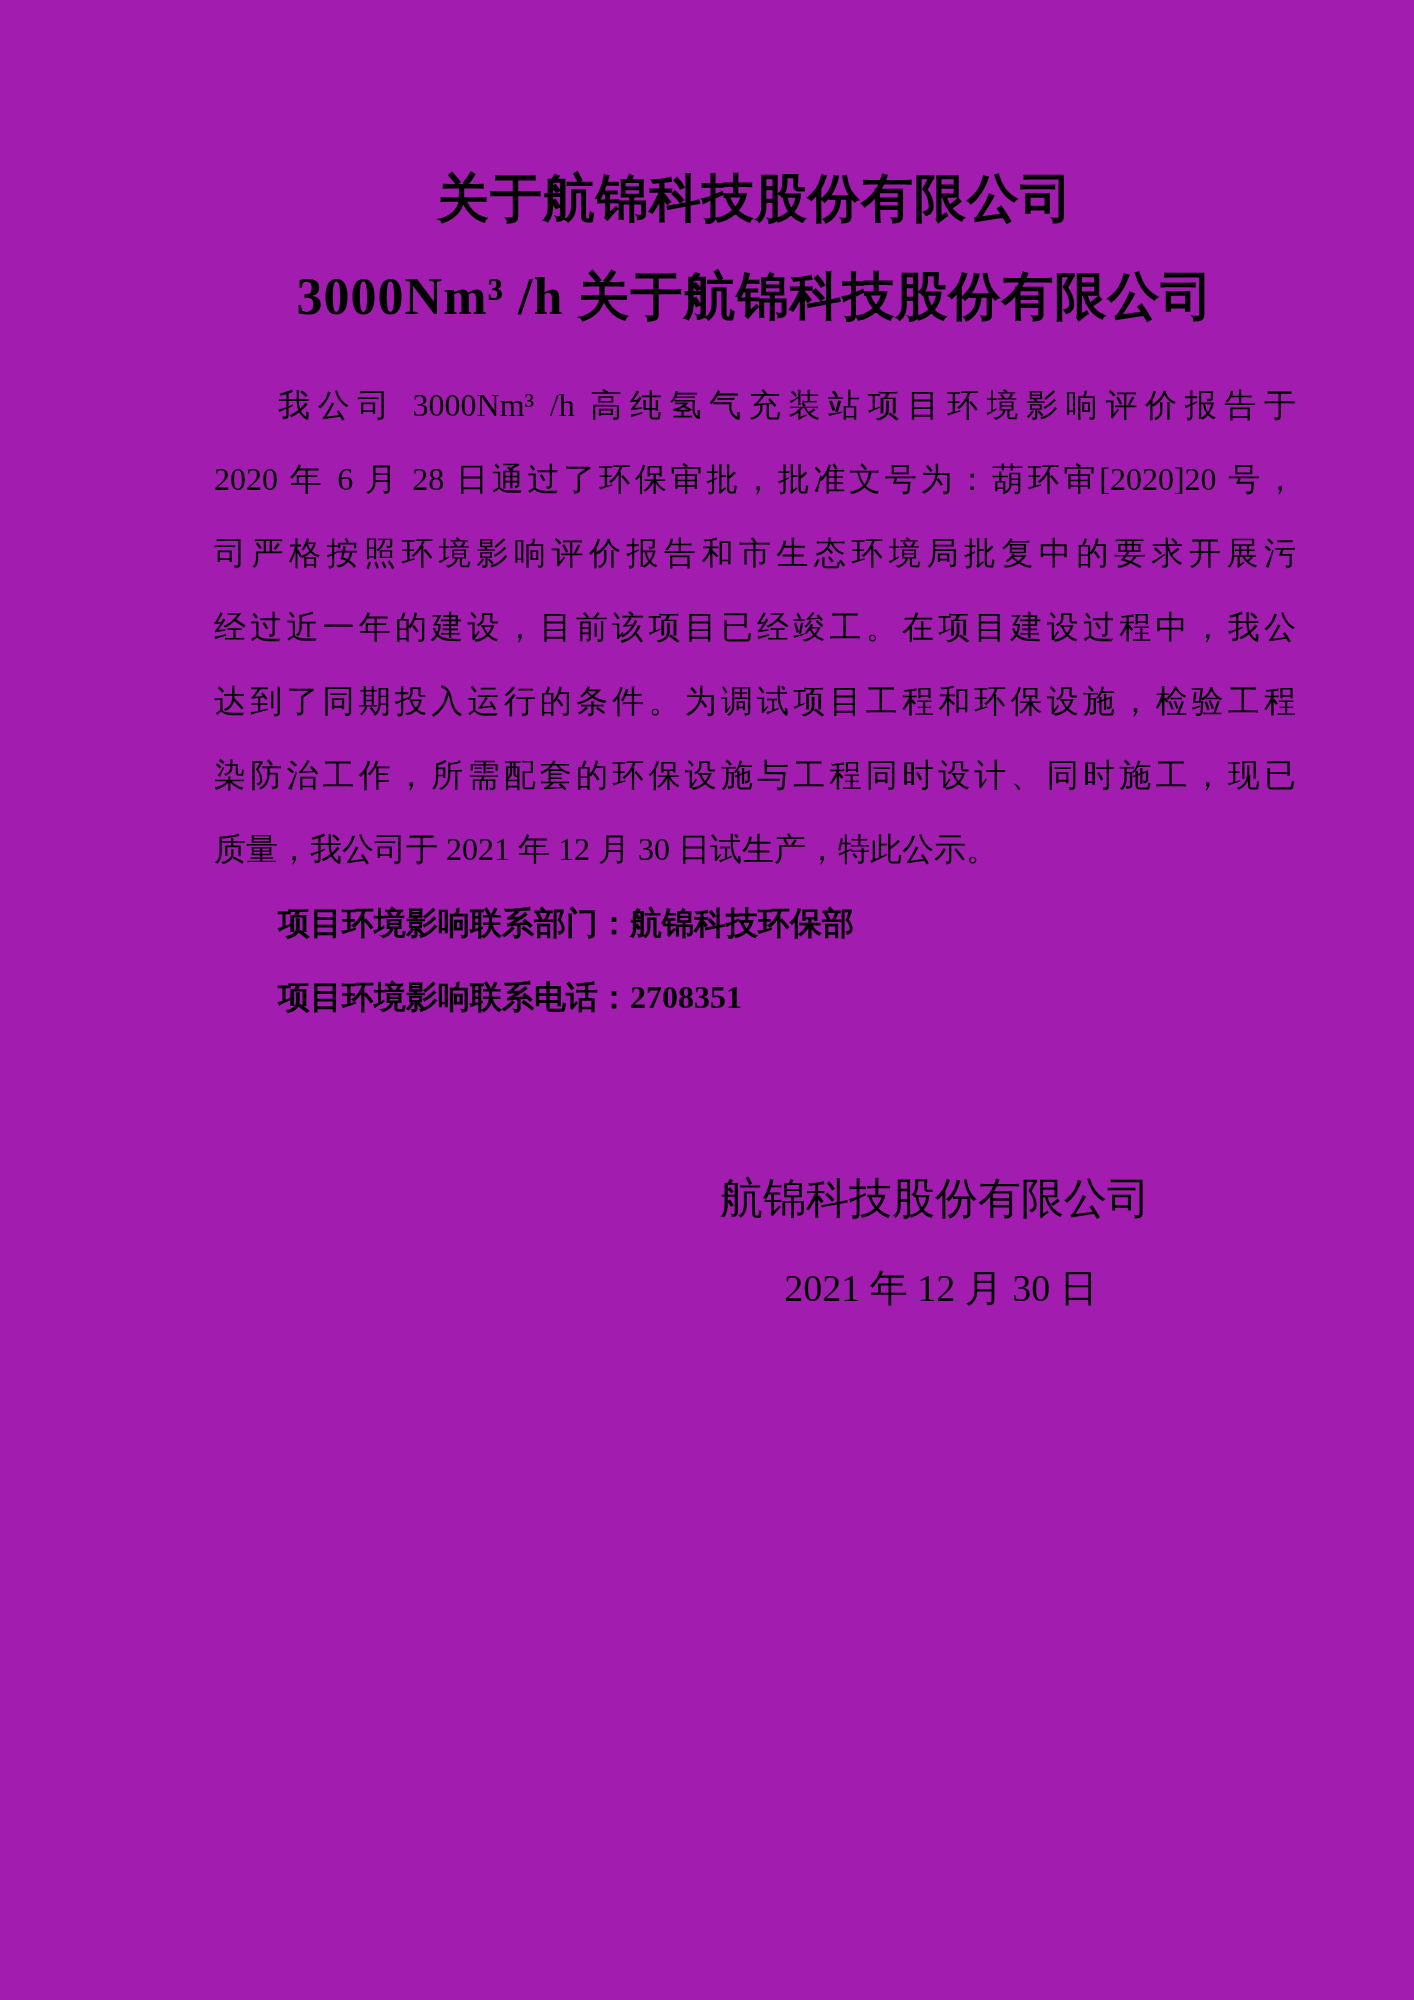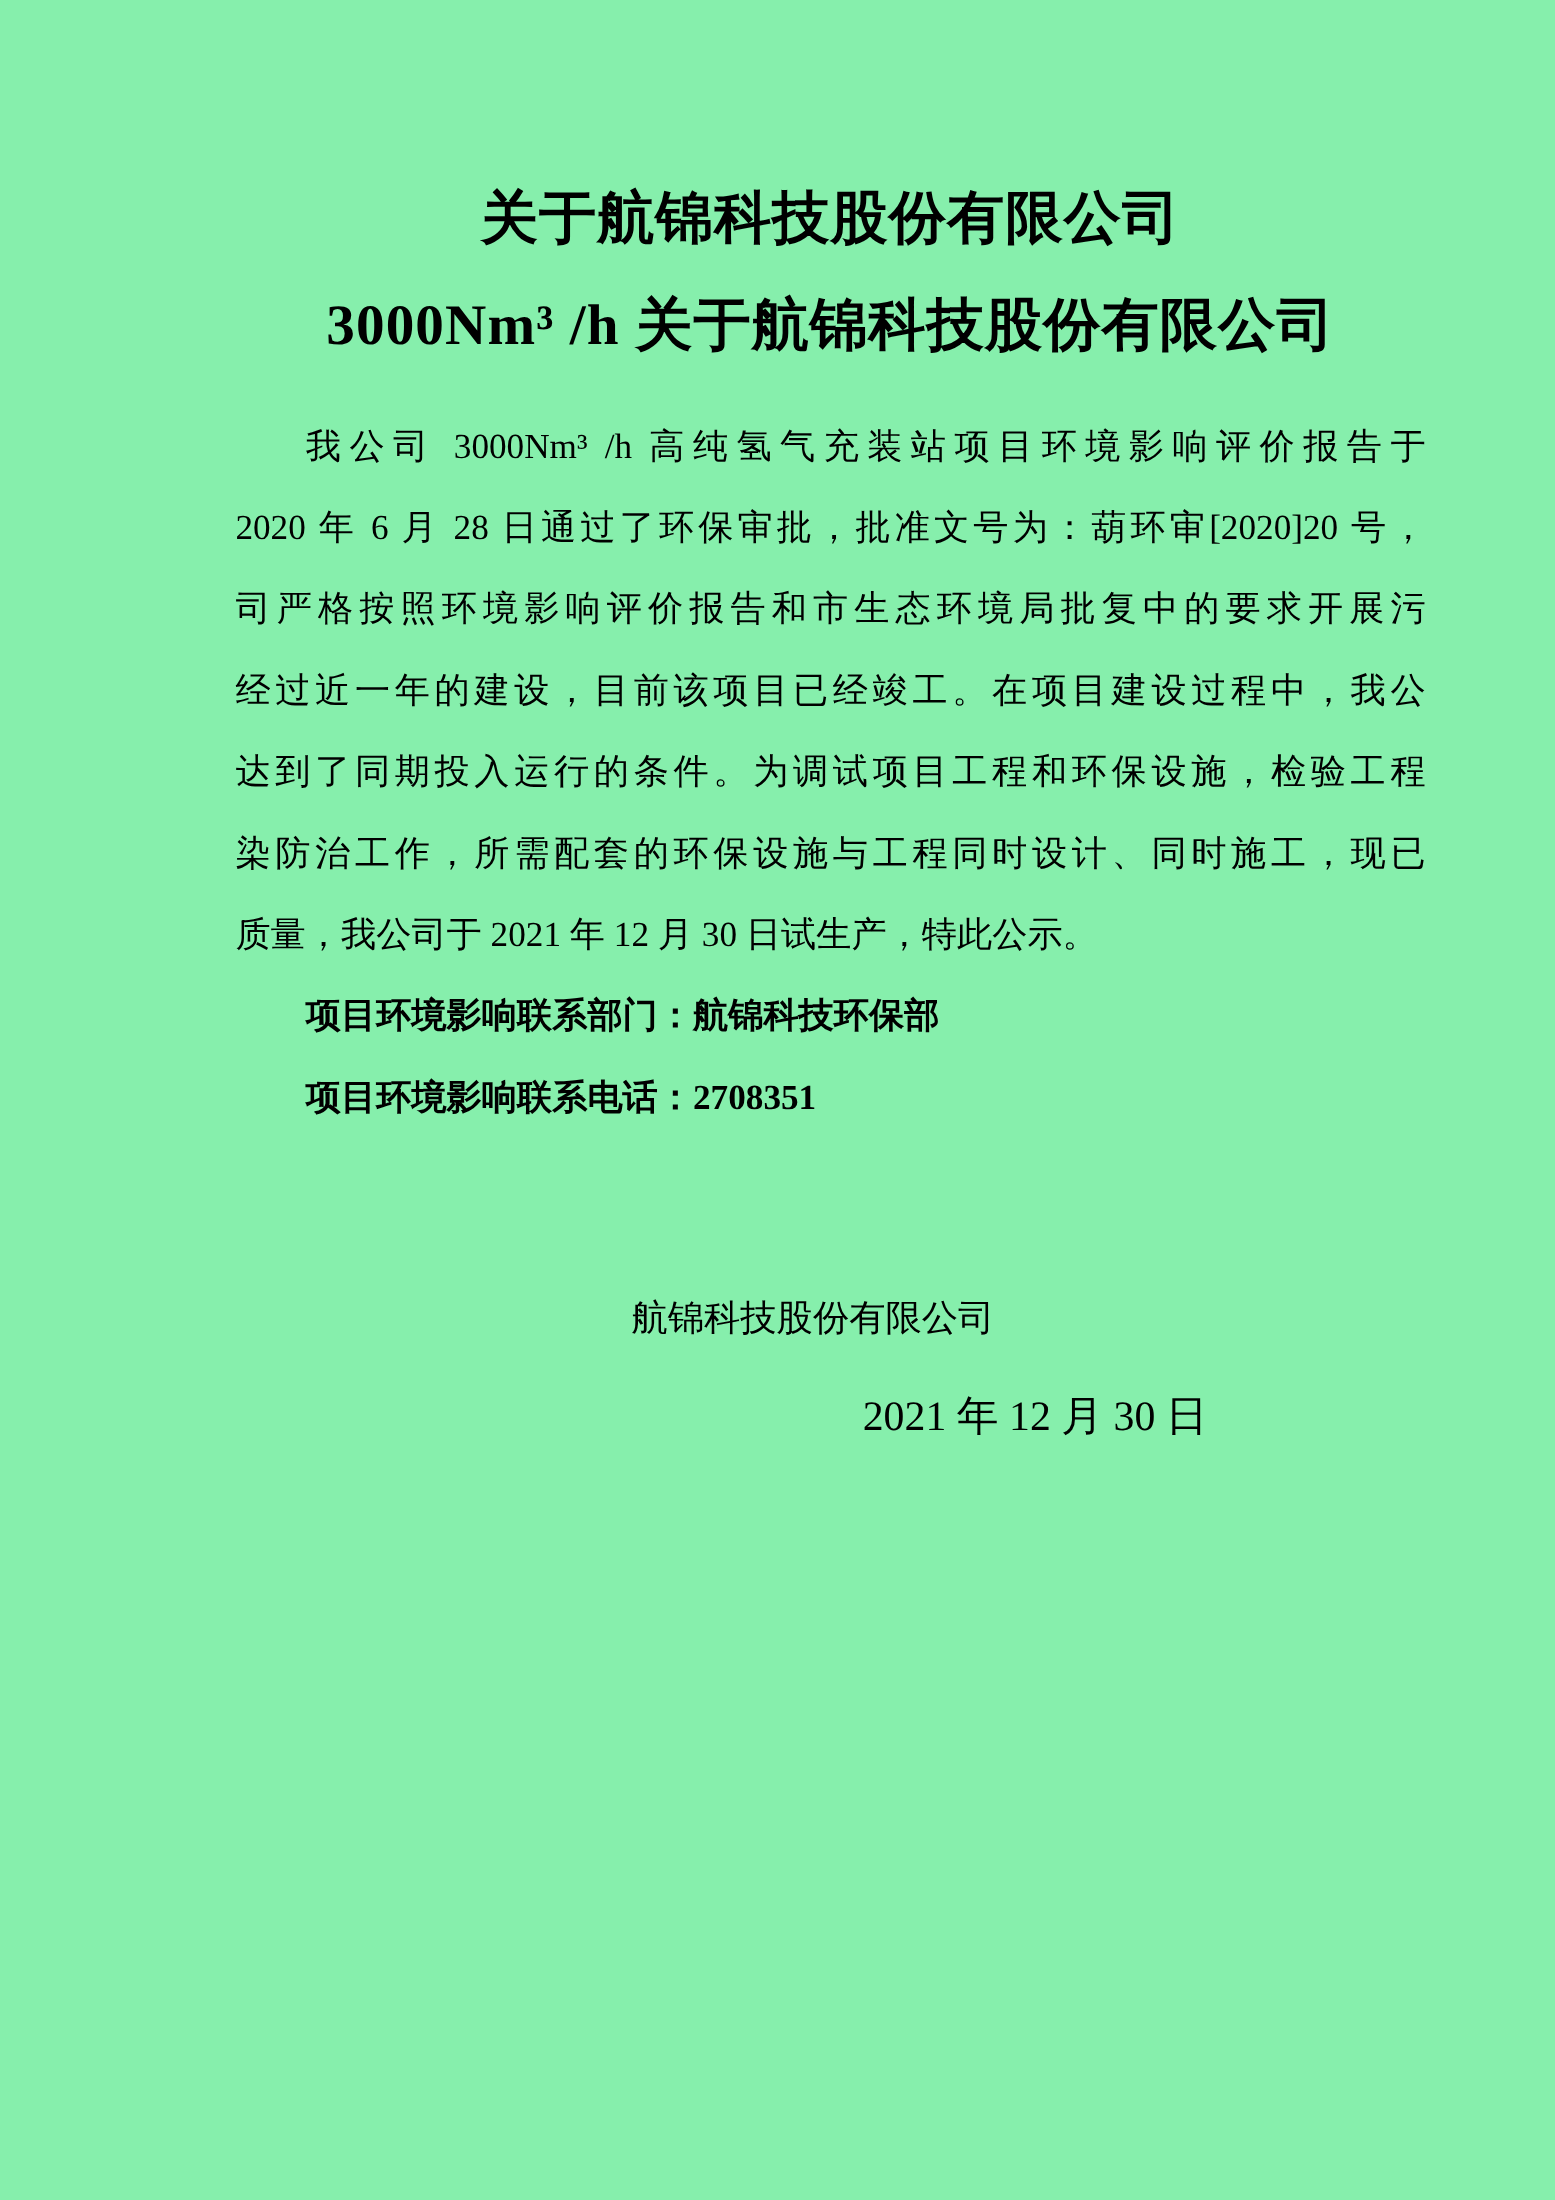--- a/index.html
+++ b/index.html
@@ -4,21 +4,21 @@
 <style>
   html, body {
     margin: 0;
     padding: 0;
     background: #ffffff;
   }
   .page {
     position: relative;
     width: 1414px;
     height: 2000px;
-    background: #86efac;
+    background: #a21caf;
     color: #000000;
     font-family: "Liberation Serif", "DejaVu Serif", serif;
     overflow: hidden;
     box-sizing: border-box;
     padding: 150px 118px 0 214px;
   }
   .title {
     margin: 0;
     text-align: center;
     font-size: 52px;
@@ -45,22 +45,22 @@
   }
   .contact-block .line {
     padding-left: 64px;
     font-weight: bold;
   }
   .sig-block {
     margin-top: 128px;
   }
   .sig-line {
     padding-left: 360px;
-    text-align: left;
-    font-size: 33px;
+    text-align: center;
+    font-size: 43px;
     line-height: 74px;
   }
   .date-line {
     margin-top: 15px;
     padding-left: 372px;
     text-align: center;
     font-size: 38px;
     line-height: 74px;
   }
 </style>

